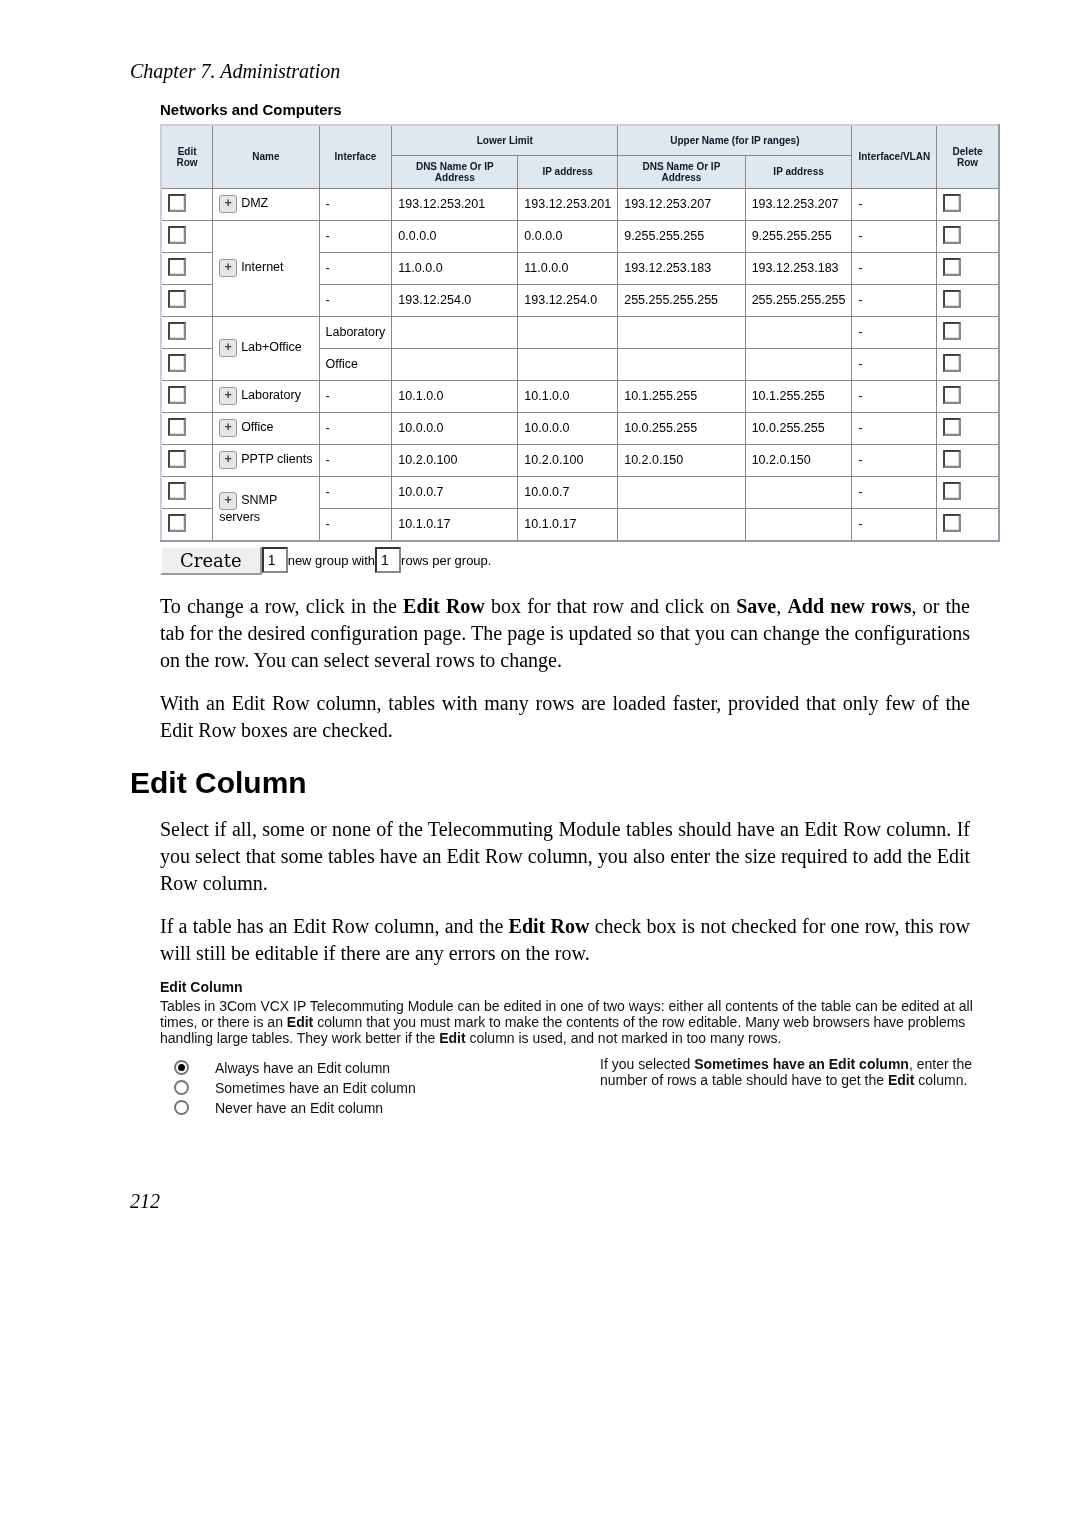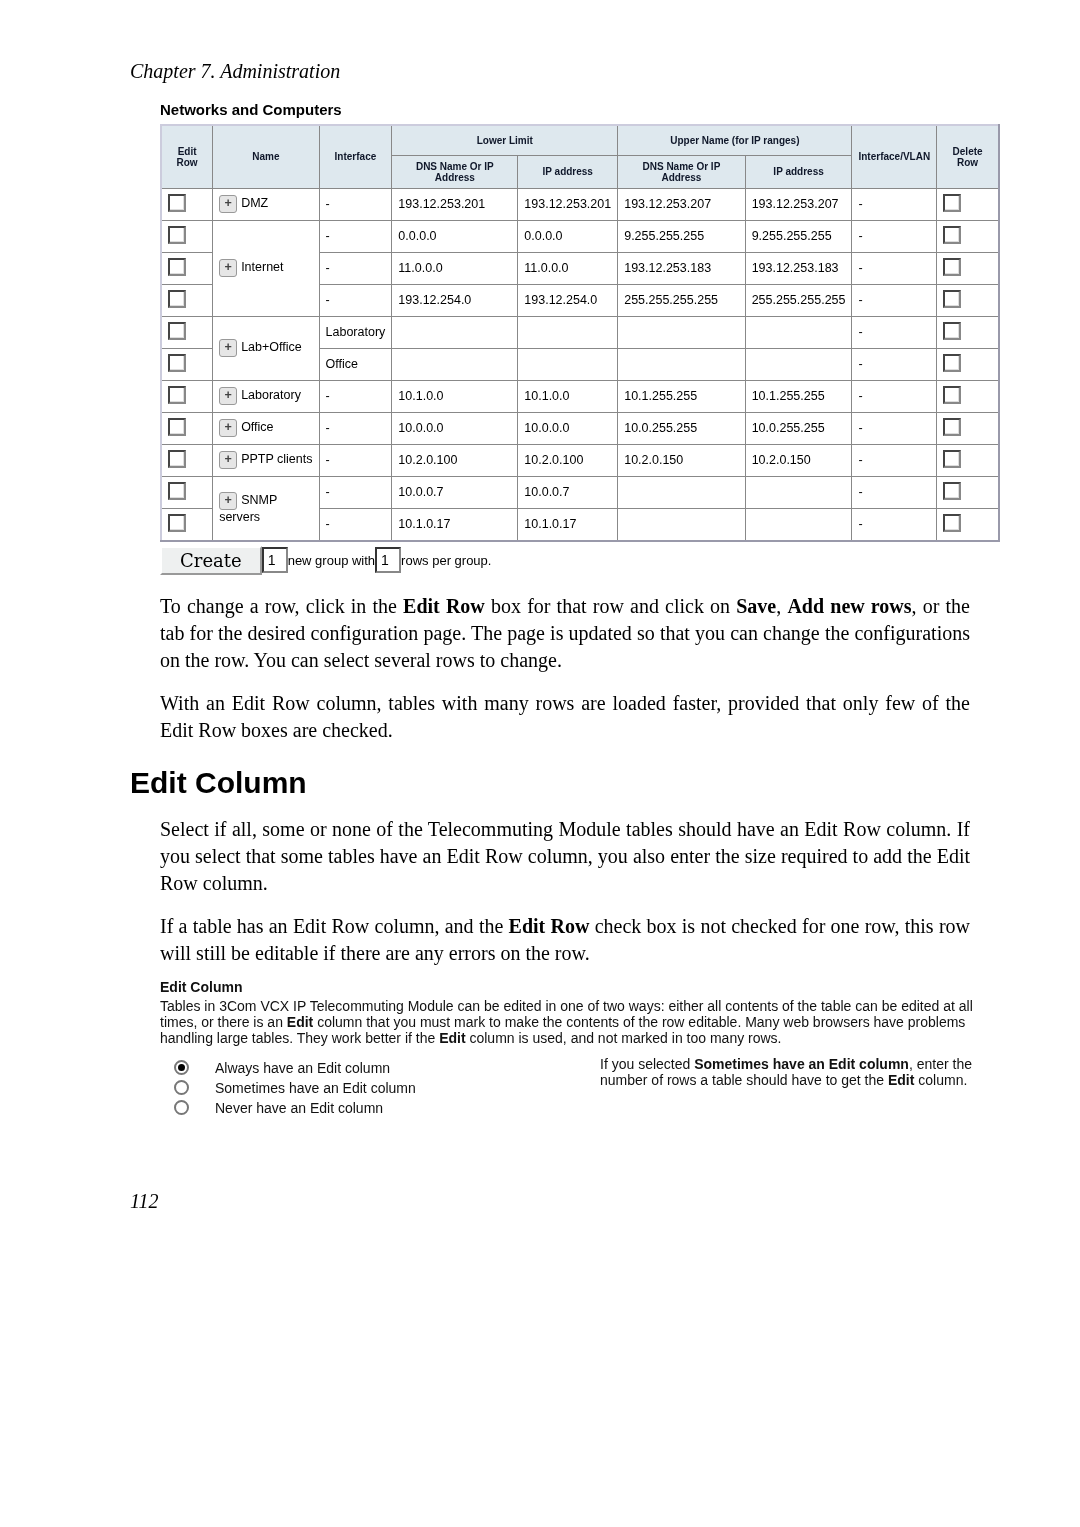--- a/index.html
+++ b/index.html
@@ -268,13 +268,13 @@
       </div>
     </div>
     <div class="ec-col ec-right">
       <div>
         <span>If you selected </span><b>Sometimes have an Edit column</b><span>, enter the number of rows a table should have to get the </span><b>Edit</b><span> column.</span>
       </div>
     </div>
   </div>
 </div>
 
-<div class="page-num">112</div>
+<div class="page-num">212</div>
 
 </body></html>

